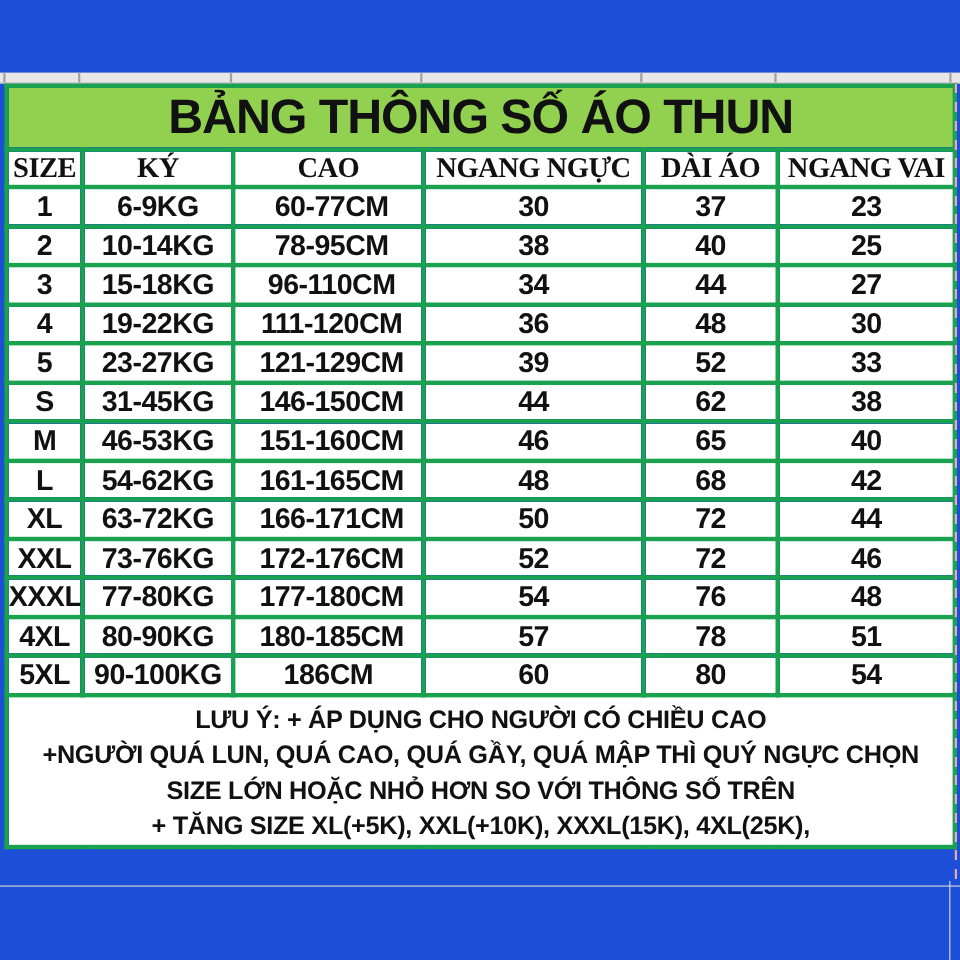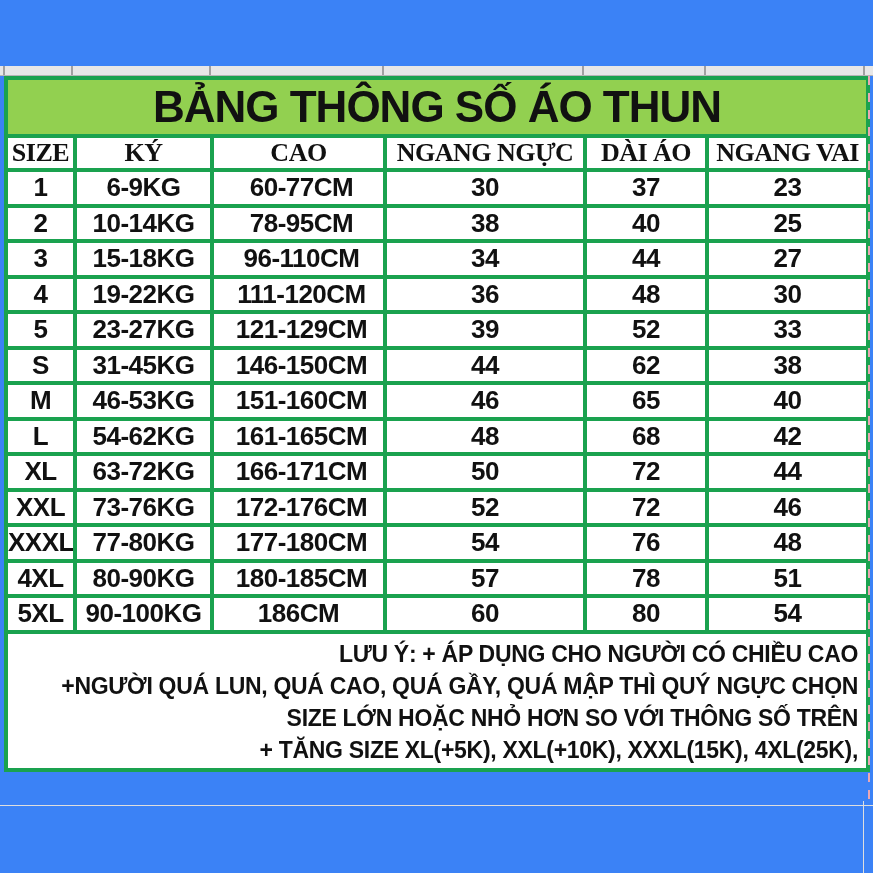--- a/index.html
+++ b/index.html
@@ -3,40 +3,40 @@
 <meta charset="utf-8">
 <style>
   :root{
     --green:#1aa24f; --titlebg:#92d050; --ink:#111111;
     --stripbg:#e7e7e7; --stripline:#b5b5b5; --tick:#a0a0a0;
     --pagebreak:#eba7b3; --gridline:#dedede;
   }
   *{margin:0;padding:0;box-sizing:border-box;}
   html,body{background:#ffffff;}
   body{font-family:"Liberation Sans","DejaVu Sans",sans-serif;}
-  .canvas{position:relative;width:873px;height:873px;background:#3b82f6;overflow:hidden;}
+  .canvas{position:relative;width:873px;height:873px;background:#1d4ed8;overflow:hidden;}
 
   
   .strip{position:absolute;left:0;top:66px;width:873px;height:10px;
          background:var(--stripbg);border-bottom:1px solid var(--stripline);}
   .strip .tick{position:absolute;top:0;width:2px;height:9px;background:var(--tick);}
 
   
   table.size-table{position:absolute;left:4px;top:76px;width:862px;
          border-collapse:collapse;table-layout:fixed;}
   table.size-table td,table.size-table th{
          border:4px solid var(--green);color:var(--ink);
          font-weight:bold;text-align:center;vertical-align:middle;
          white-space:nowrap;overflow:hidden;background:#ffffff;}
   tr.title-row td{height:58px;background:var(--titlebg);
          font-size:44px;letter-spacing:-1px;}
   tr.header-row th{height:34px;font-size:26px;letter-spacing:-0.5px;padding:0 1px;font-family:Liberation Serif, serif;}
   tr.data-row td{height:35.5px;font-size:26px;letter-spacing:-0.5px;}
   tr.data-row td.al{text-align:center;padding-left:6px;}
-  tr.notes-row td{height:132px;text-align:right;vertical-align:top;
+  tr.notes-row td{height:132px;text-align:center;vertical-align:top;
          padding:4px 8px 2px 8px;}
   .note-line{font-size:23px;font-weight:bold;letter-spacing:-0.3px;
          line-height:32px;color:var(--ink);white-space:nowrap;}
 
   
   .pagebreak{position:absolute;left:868px;top:76px;width:2px;height:724px;
          background:repeating-linear-gradient(to bottom,var(--pagebreak) 0 9px,transparent 9px 17px);}
   
   .grid-h{position:absolute;left:0;top:805px;width:873px;height:1px;background:var(--gridline);}
   .grid-v{position:absolute;left:863px;top:801px;width:1px;height:72px;background:var(--gridline);}

